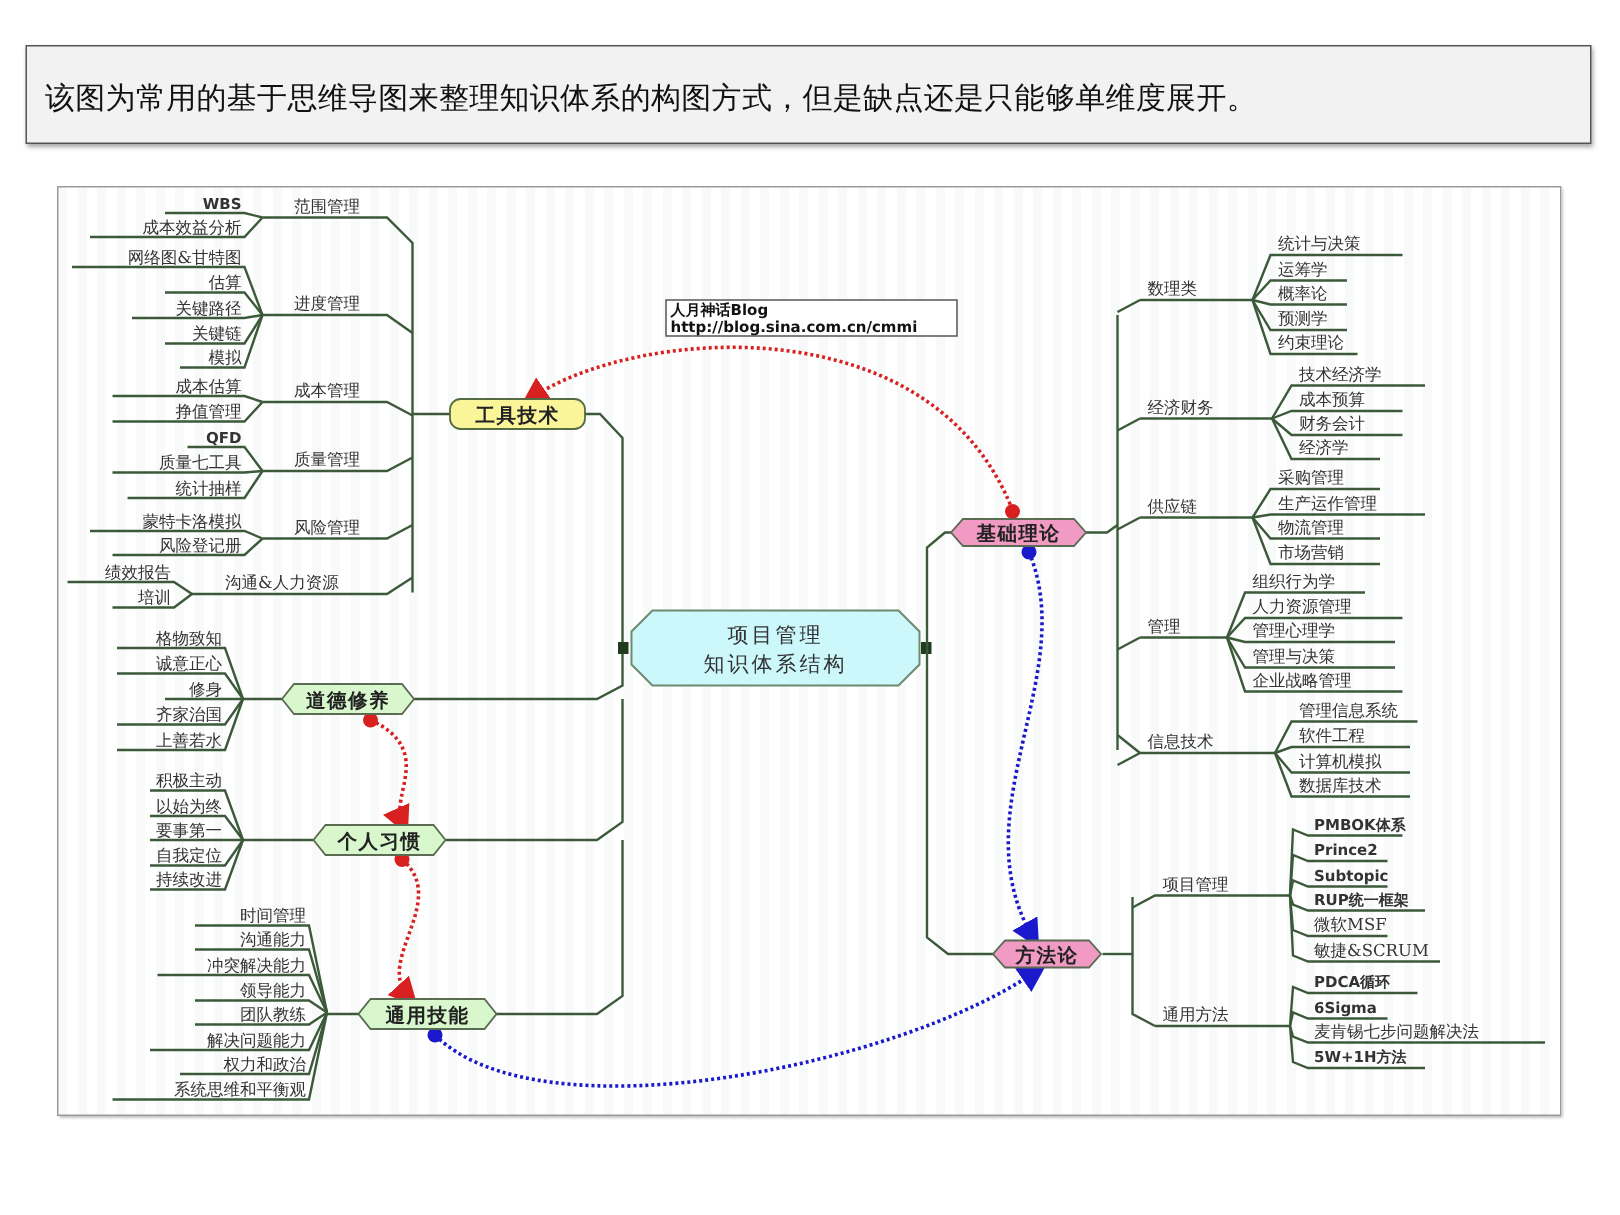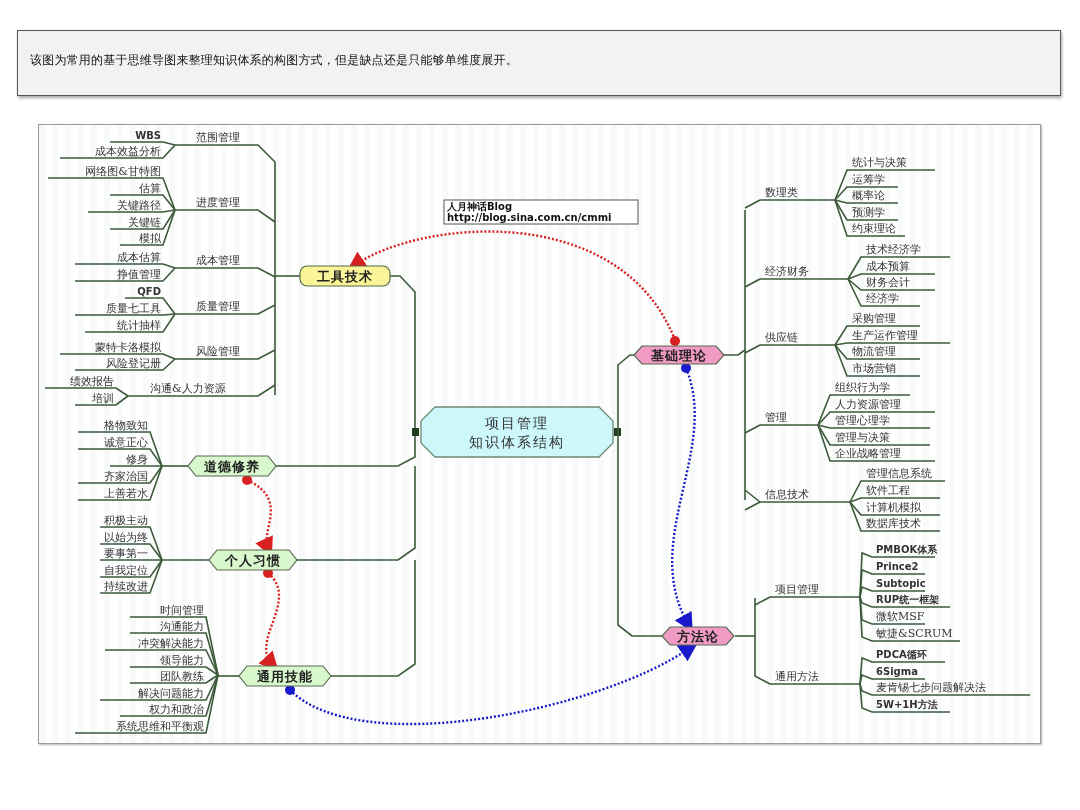--- a/index.html
+++ b/index.html
@@ -1,18 +1,18 @@
 <!DOCTYPE html>
 <html><head>
 <meta charset="utf-8">
 <style>
   html,body{margin:0;padding:0;background:#ffffff;}
   body{width:1080px;height:810px;position:relative;overflow:hidden;font-family:"DejaVu Sans",sans-serif;}
   .caption-box{position:absolute;left:17px;top:30px;width:1044px;height:66px;background:#f2f2f2;border:1px solid #555;box-shadow:1px 2px 3px rgba(0,0,0,0.35);box-sizing:border-box;}
-  .caption-text{position:absolute;left:12px;top:21px;font-size:12px;color:#111;letter-spacing:0.2px;}
+  .caption-text{position:absolute;left:12px;top:21px;font-size:20px;color:#111;letter-spacing:0.2px;}
   .frame{position:absolute;left:38px;top:124px;width:1003px;height:620px;border:1px solid #9a9a9a;box-shadow:1px 1px 2px rgba(0,0,0,0.3);background:repeating-linear-gradient(90deg,#f7faf8 0px,#f7faf8 6px,#ffffff 6px,#ffffff 13px);box-sizing:border-box;}
   svg{position:absolute;left:0;top:0;}
   .lbl{font-family:"DejaVu Serif",serif;font-size:11px;fill:#333;}
   .lblb{font-family:"DejaVu Sans",sans-serif;font-size:10px;font-weight:bold;fill:#333;}
   .nodetxt{font-family:"DejaVu Serif",serif;font-size:13px;fill:#222;font-weight:bold;letter-spacing:1px;}
   .centertxt{font-family:"DejaVu Serif",serif;font-size:14px;fill:#333;letter-spacing:2px;}
   .blogtxt{font-family:"DejaVu Sans",sans-serif;font-size:10px;font-weight:bold;fill:#111;}
 </style>
 </head>
 <body>

